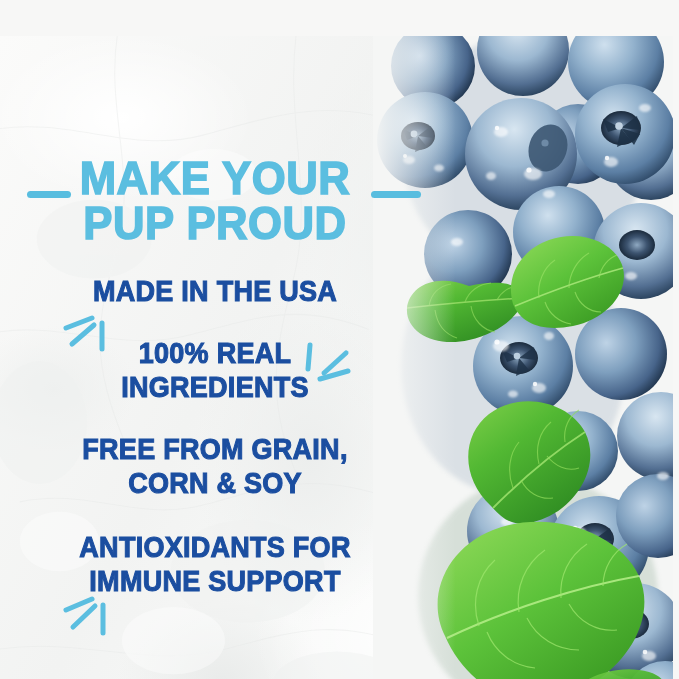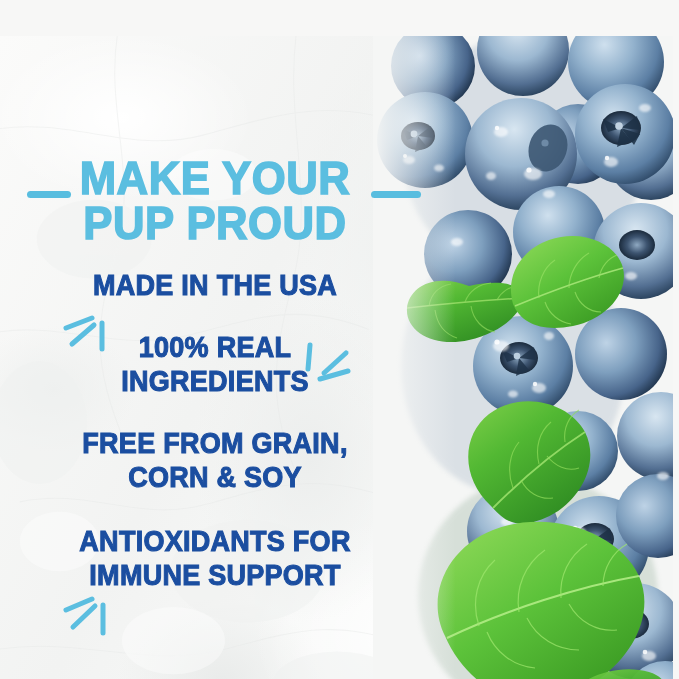--- a/index.html
+++ b/index.html
@@ -45,21 +45,21 @@
   }
   .headline .ln{display:block;white-space:nowrap;}
 
   .dash{
     position:absolute;height:7px;border-radius:4px;background:#58bddf;top:155px;
   }
   .dash-left{left:27px;width:44px;}
   .dash-right{left:371px;width:50px;}
 
   
-  .benefits{position:absolute;left:0;top:232px;width:430px;}
+  .benefits{position:absolute;left:0;top:238px;width:430px;}
   .benefit{
     text-align:center;color:#1b4ea0;
     font-family:"Liberation Sans",sans-serif;
     font-weight:700;
     font-size:30px;
     line-height:34px;
     letter-spacing:.3px;
     transform:scaleX(.9);
     transform-origin:50% 50%;
     -webkit-text-stroke:1.1px #1b4ea0;

